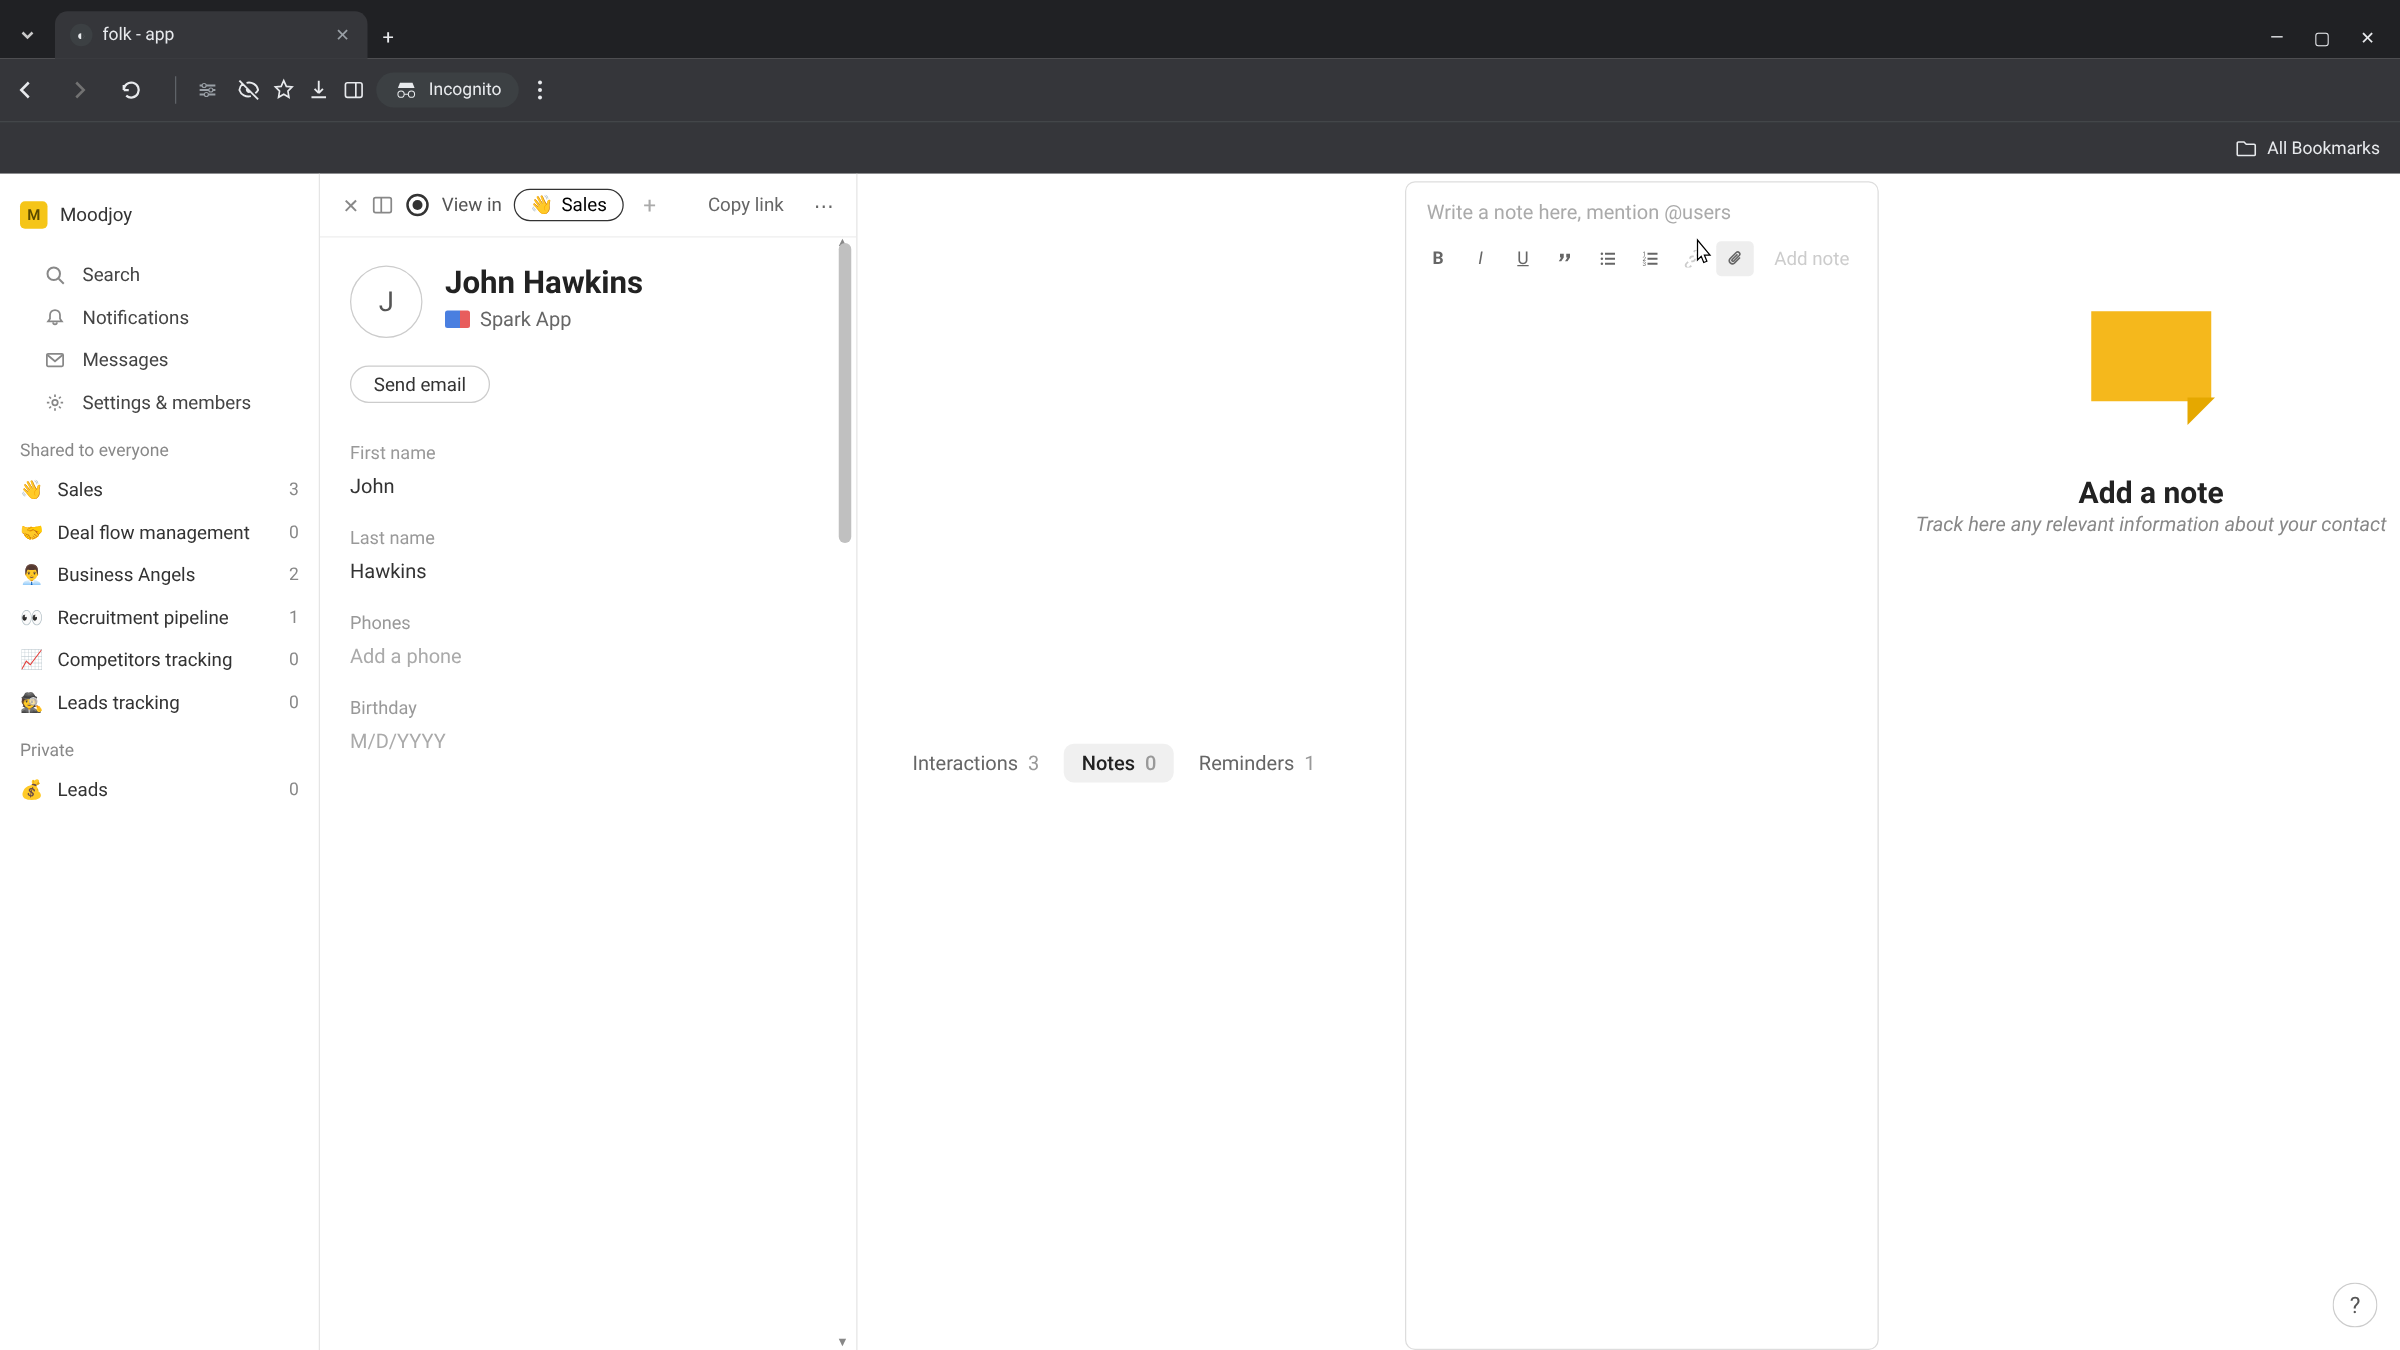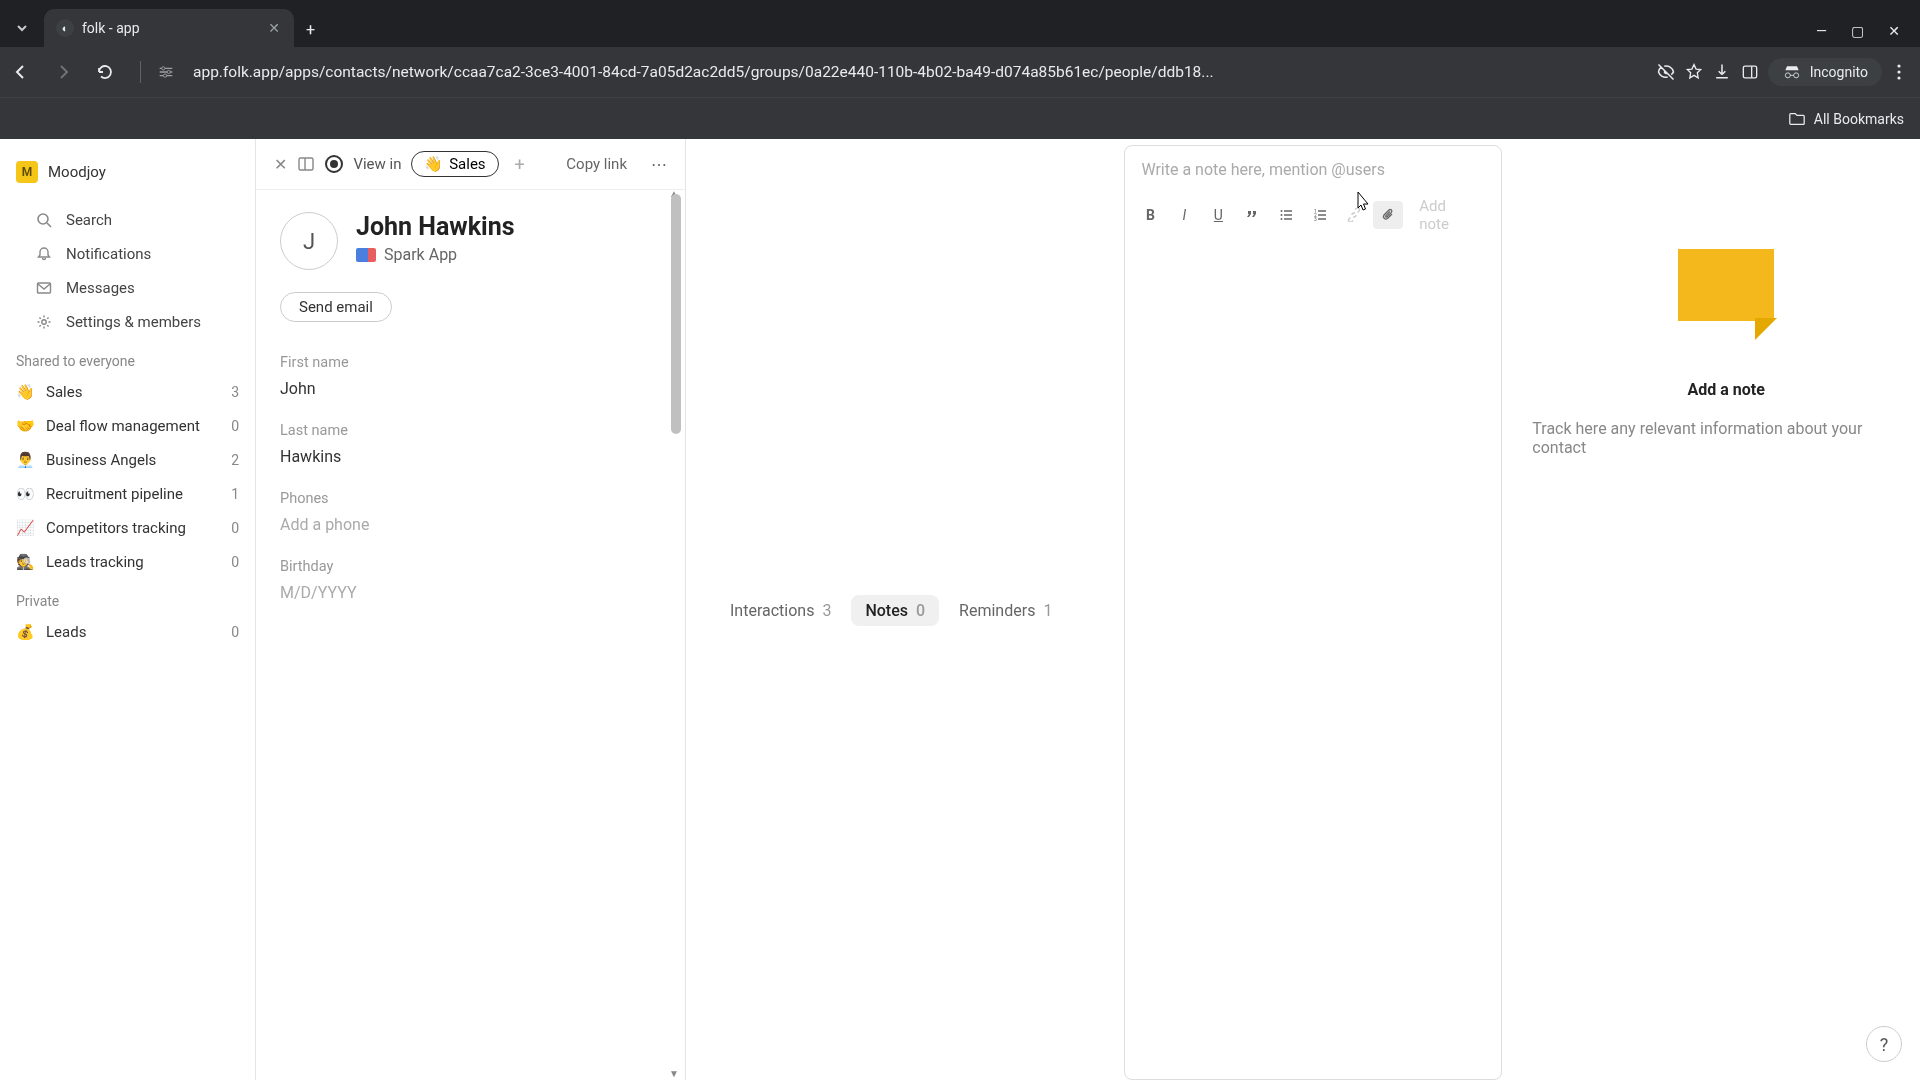--- a/index.html
+++ b/index.html
@@ -91,22 +91,22 @@
 .fmt-btn.disabled { color: #ccc; }
 .add-note-btn { margin-left: auto; color: #ccc; font-size: 15px; padding: 4px 12px; cursor: not-allowed; }
 
 .cursor-pointer { position: absolute; width: 20px; height: 24px; pointer-events: none; }
 
 .empty-state { display: flex; flex-direction: column; align-items: center; margin-top: 110px; }
 .note-illustration { width: 110px; height: 95px; position: relative; margin-bottom: 36px; }
 .note-square { position: absolute; width: 96px; height: 72px; background: #f5b81c; top: 0; left: 7px; }
 .note-fold { position: absolute; width: 0; height: 0; border-top: 22px solid #e5a800; border-right: 22px solid transparent; bottom: 4px; right: 4px; }
 .note-corner { position: absolute; width: 22px; height: 22px; background: #fff; bottom: 1px; right: 2px; }
-.empty-title { font-size: 16px; font-weight: 700; color: #222; margin-bottom: 20px; }
-.empty-subtitle { font-size: 16px; color: #888; }
+.empty-title { font-size: 24px; font-weight: 700; color: #222; margin-bottom: 2px; }
+.empty-subtitle { font-size: 16px; color: #888; font-style: italic; }
 
 .help-btn { position: fixed; bottom: 18px; right: 18px; width: 36px; height: 36px; border: 1.5px solid #ccc; border-radius: 50%; display: flex; align-items: center; justify-content: center; font-size: 18px; color: #555; cursor: pointer; background: #fff; }
 
 svg { display: block; }
 </style>
 </head>
 <body>
 
 <div class="browser-chrome">
   <div class="tab-dropdown">
@@ -145,21 +145,20 @@
   </span>
   <span class="nav-sep"></span>
   <span class="site-info">
     <svg width="18" height="18" viewBox="0 0 20 20">
         <path d="M3 6h14M3 10h14M3 14h14" stroke="#9aa0a6" stroke-width="1.6"></path>
         <circle cx="7" cy="6" r="1.8" fill="#35363a" stroke="#9aa0a6"></circle>
         <circle cx="13" cy="10" r="1.8" fill="#35363a" stroke="#9aa0a6"></circle>
         <circle cx="9" cy="14" r="1.8" fill="#35363a" stroke="#9aa0a6"></circle>
       </svg>
   </span>
-  <span class="url-bar">app.folk.app/apps/contacts/network/ccaa7ca2-3ce3-4001-84cd-7a05d2ac2dd5/groups/0a22e440-110b-4b02-ba49-d074a85b61ec/people/ddb18...</span>
   <div class="toolbar-right">
     <span>
       <svg width="20" height="20" viewBox="0 0 24 24">
           <path d="M3 3l18 18M10.6 10.6a2 2 0 002.8 2.8M9.9 5.1A9 9 0 0121 12c-.7 1.2-1.6 2.3-2.7 3.1M6.1 6.1A9 9 0 003 12a9 9 0 0011 5.9" stroke="#e8eaed" stroke-width="1.8" fill="none"></path>
         </svg>
     </span>
     <span>
       <svg width="20" height="20" viewBox="0 0 24 24">
           <path d="M12 3l2.5 5.5L20 9l-4 4 1 6-5-3-5 3 1-6-4-4 5.5-.5z" stroke="#e8eaed" stroke-width="1.6" fill="none"></path>
         </svg>

